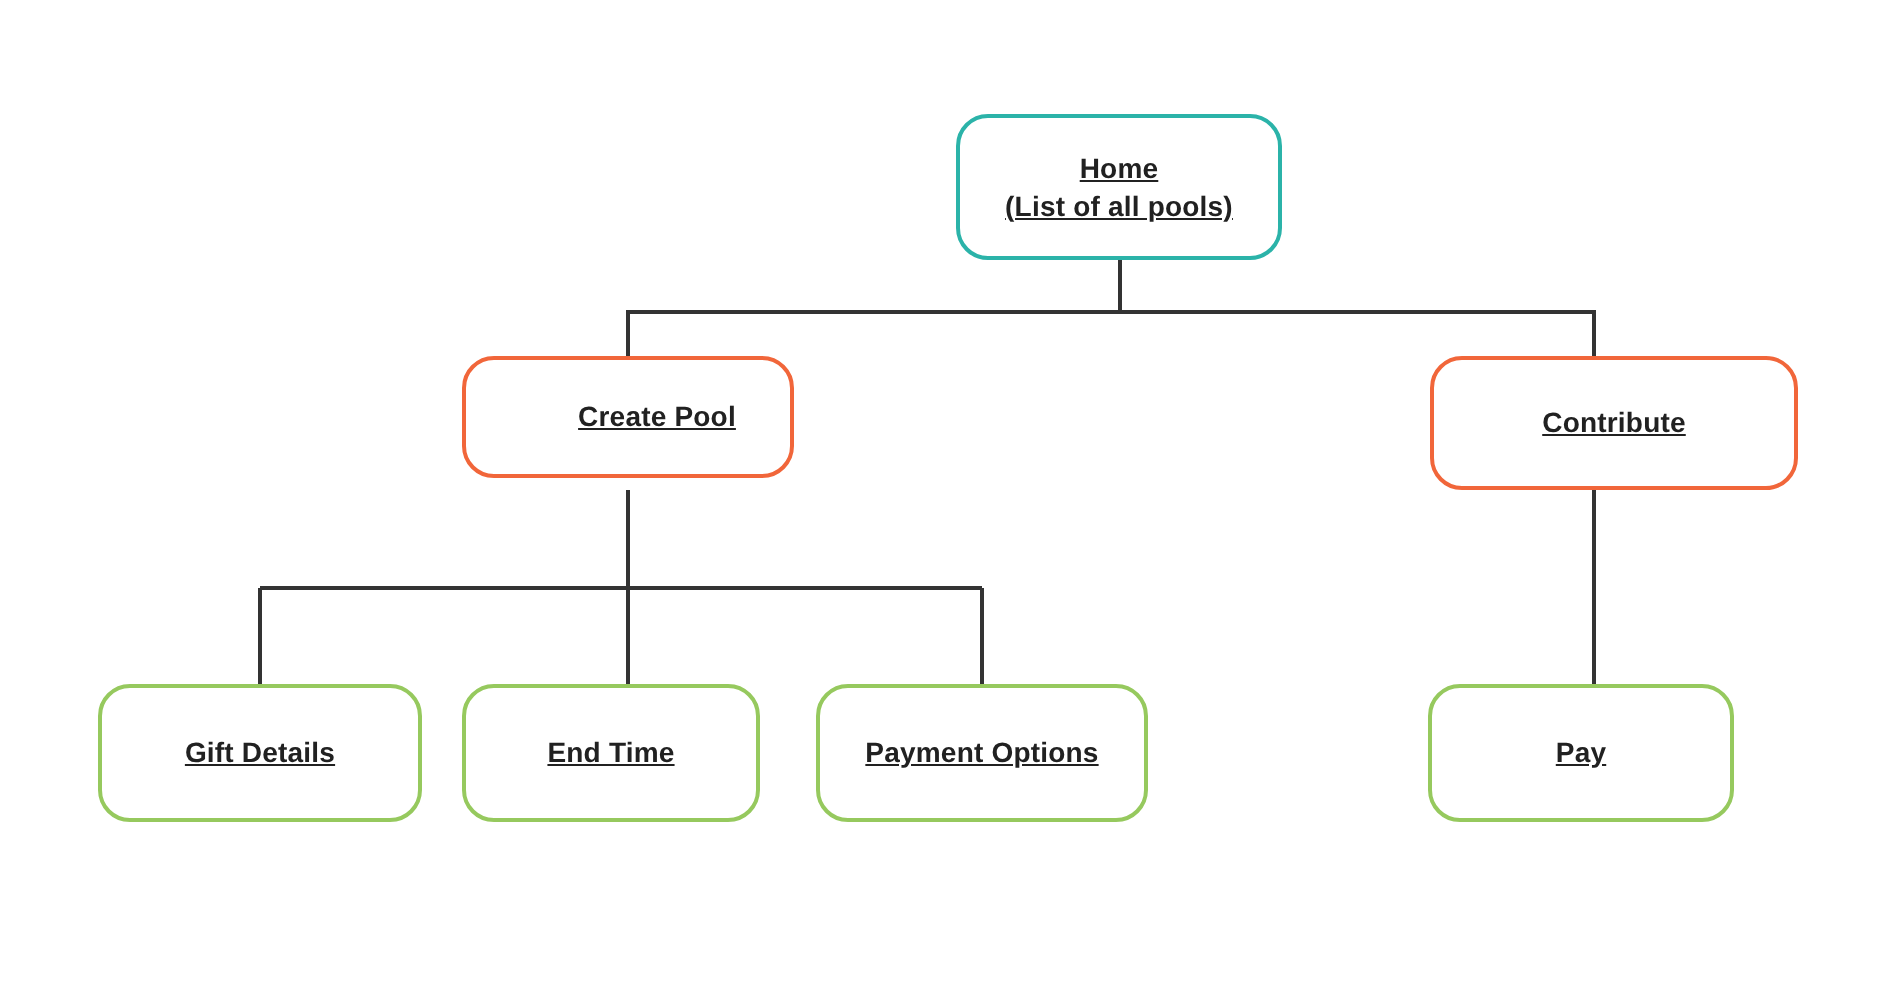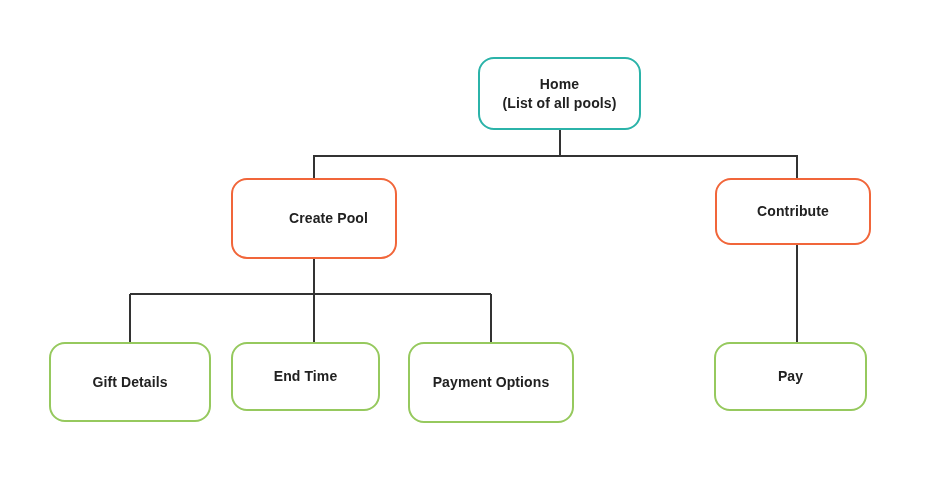--- a/index.html
+++ b/index.html
@@ -38,32 +38,33 @@
     text-align: center;
     color: var(--text, #212121);
     font-size: 14px;
     font-weight: 700;
     line-height: 19px;
     letter-spacing: 0.1px;
   }
   .node .label {
     white-space: pre-line;
     padding: 4px 8px;
+    text-decoration: underline;
   }
   .node--teal   { border-color: var(--teal,   #2bb3a9); }
   .node--orange { border-color: var(--orange, #f1663a); }
   .node--green  { border-color: var(--green,  #96c95e); }
 
   
   #node-home            { left: 478px; top: 57px;  width: 163px; height: 73px; }
-  #node-create-pool     { left: 231px; top: 178px; width: 166px; height: 81px; padding-left: 29px; }
-  #node-contribute      { left: 715px; top: 178px; width: 156px; height: 67px; }
-  #node-gift-details    { left: 49px;  top: 342px; width: 162px; height: 80px; }
+  #node-create-pool     { left: 231px; top: 178px; width: 166px; height: 61px; padding-left: 29px; }
+  #node-contribute      { left: 715px; top: 178px; width: 184px; height: 67px; }
+  #node-gift-details    { left: 49px;  top: 342px; width: 162px; height: 69px; }
   #node-end-time        { left: 231px; top: 342px; width: 149px; height: 69px; }
-  #node-payment-options { left: 408px; top: 342px; width: 166px; height: 81px; }
+  #node-payment-options { left: 408px; top: 342px; width: 166px; height: 69px; }
   #node-pay             { left: 714px; top: 342px; width: 153px; height: 69px; }
 </style>
 </head>
 <body>
 
 <div class="canvas" style="--bg: #ffffff; --line: #333333; --text: #212121; --teal: #2bb3a9; --orange: #f1663a; --green: #96c95e;">
 
   <svg class="connector-layer" viewBox="0 0 940 495" xmlns="http://www.w3.org/2000/svg">
 
     <line x1="560" y1="130" x2="560" y2="156"></line>

